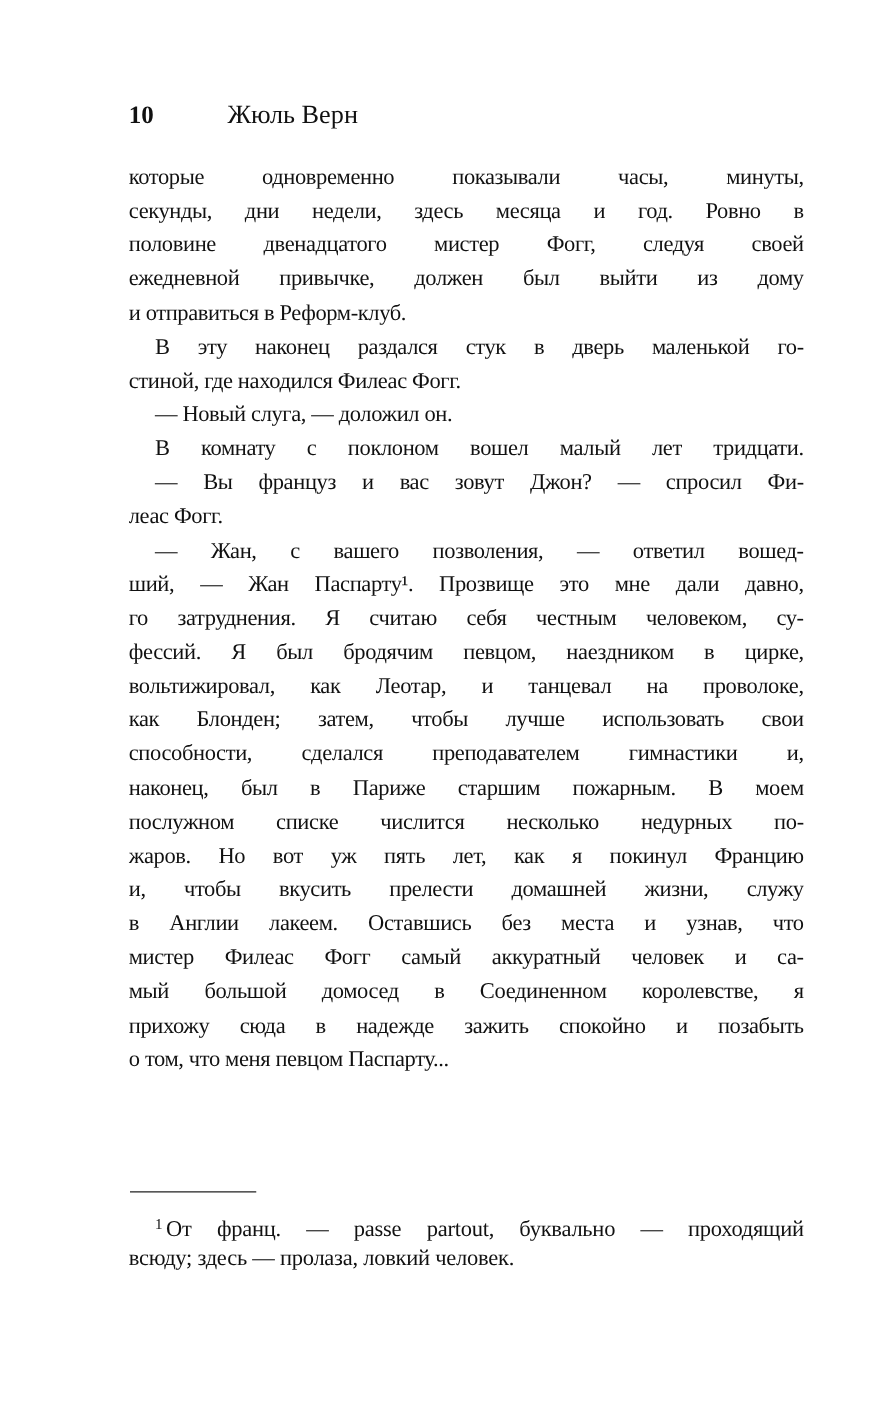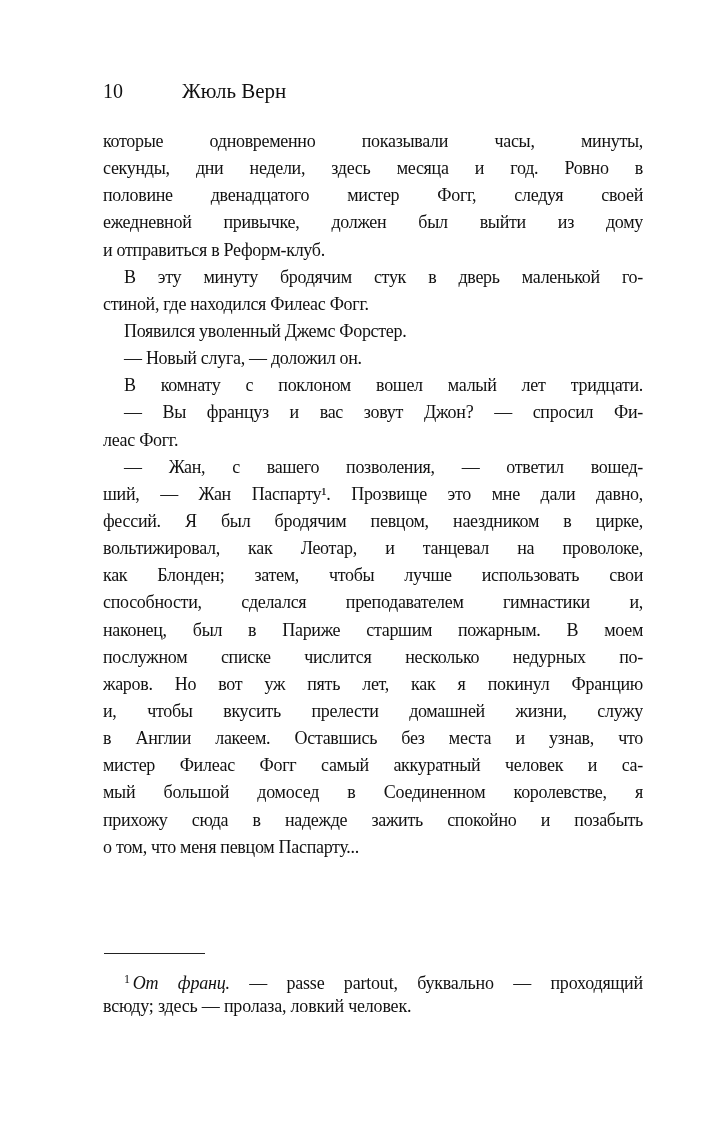--- a/index.html
+++ b/index.html
@@ -2,57 +2,57 @@
 <html><head>
 <meta charset="utf-8">
 <style>
   html,body{margin:0;padding:0}
   body{
     width:709px;height:1123px;background:#ffffff;color:#111;
     font-family:"Liberation Serif","DejaVu Serif",serif;
     position:relative;overflow:hidden;
   }
   .running-head{position:absolute;left:103px;top:79px;line-height:24px;white-space:nowrap}
-  .pagenum{display:inline-block;width:79px;font-weight:normal;font-size:20px}
+  .pagenum{display:inline-block;width:79px;font-weight:bold;font-size:20px}
   .author{font-size:21px}
 
   .body-text{position:absolute;left:103px;top:128px;width:540px;font-size:18px;letter-spacing:-0.3px}
   .line{height:27.15px;line-height:27.15px;text-align:justify;text-align-last:justify;overflow:hidden}
   .line.last{text-align-last:left}
   .line.ind{padding-left:21px}
 
   .fn-rule{position:absolute;left:104px;top:953px;width:101px;border-top:1.5px solid #222;height:0}
   .footnote{position:absolute;left:103px;top:966px;width:540px;font-size:18px;letter-spacing:-0.2px}
   .footnote .line{height:27px;line-height:27px}
   .fn-ind{padding-left:21px}
   .sup{font-size:12px;vertical-align:6px;margin-right:3px}
-  .it{font-style:italic}
+  .it{}
 </style>
 </head>
 <body>
 
 <div class="running-head">
   <span class="pagenum">10</span><span class="author">Жюль Верн</span>
 </div>
 
 <div class="body-text">
     <div class="line">которые одновременно показывали часы, минуты,</div>
     <div class="line">секунды, дни недели, здесь месяца и год. Ровно в</div>
     <div class="line">половине двенадцатого мистер Фогг, следуя своей</div>
     <div class="line">ежедневной привычке, должен был выйти из дому</div>
     <div class="line last">и отправиться в Реформ-клуб.</div>
-    <div class="line ind">В эту минуту бродячим стук в дверь маленькой го-</div>
+    <div class="line ind">В эту наконец раздался стук в дверь маленькой го-</div>
     <div class="line last">стиной, где находился Филеас Фогг.</div>
-    <div class="line ind last">Появился уволенный Джемс Форстер.</div>
     <div class="line ind last">— Новый слуга, — доложил он.</div>
     <div class="line ind">В комнату с поклоном вошел малый лет тридцати.</div>
     <div class="line ind">— Вы француз и вас зовут Джон? — спросил Фи-</div>
     <div class="line last">леас Фогг.</div>
     <div class="line ind">— Жан, с вашего позволения, — ответил вошед-</div>
     <div class="line">ший, — Жан Паспарту¹. Прозвище это мне дали давно,</div>
+    <div class="line">го затруднения. Я считаю себя честным человеком, су-</div>
     <div class="line">фессий. Я был бродячим певцом, наездником в цирке,</div>
     <div class="line">вольтижировал, как Леотар, и танцевал на проволоке,</div>
     <div class="line">как Блонден; затем, чтобы лучше использовать свои</div>
     <div class="line">способности, сделался преподавателем гимнастики и,</div>
     <div class="line">наконец, был в Париже старшим пожарным. В моем</div>
     <div class="line">послужном списке числится несколько недурных по-</div>
     <div class="line">жаров. Но вот уж пять лет, как я покинул Францию</div>
     <div class="line">и, чтобы вкусить прелести домашней жизни, служу</div>
     <div class="line">в Англии лакеем. Оставшись без места и узнав, что</div>
     <div class="line">мистер Филеас Фогг самый аккуратный человек и са-</div>

